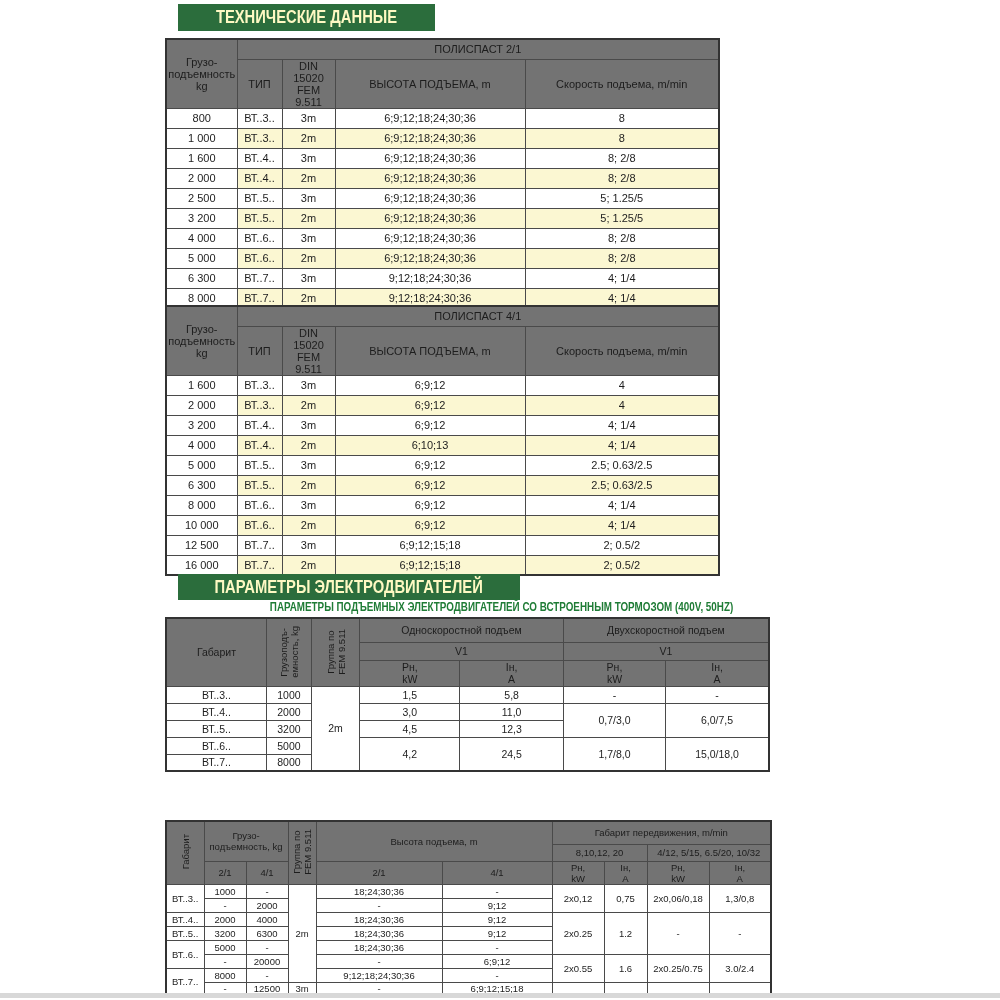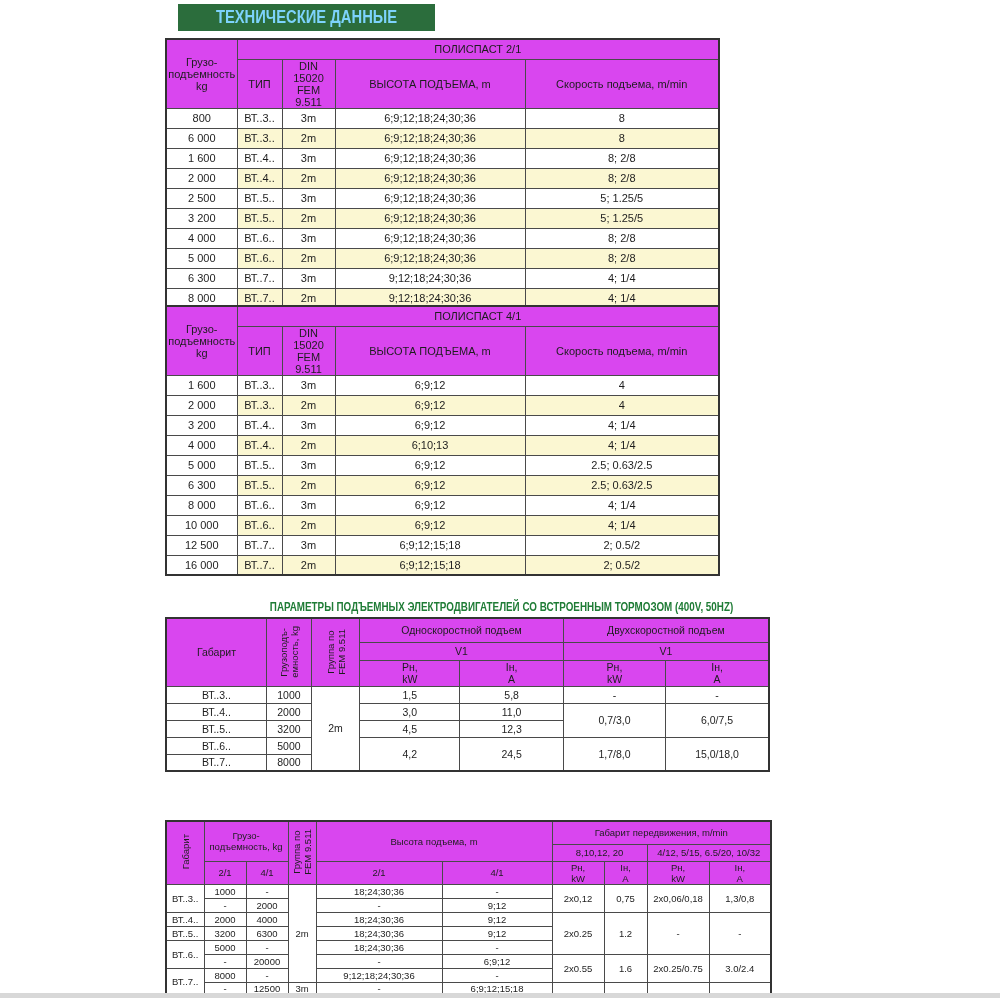--- a/index.html
+++ b/index.html
@@ -3,21 +3,21 @@
 <meta charset="utf-8">
 <style>
   * { margin:0; padding:0; box-sizing:border-box; }
   html,body { background:#ffffff; }
   #page {
     position:relative; width:1000px; height:1000px;
     font-family:"Liberation Sans","DejaVu Sans",sans-serif;
     color:#1d1d1d; background:#ffffff; overflow:hidden;
   }
   .banner {
-    position:absolute; background:#2b6d3c; color:#7dd3fc;
+    position:absolute; background:#2b6d3c; color:#fef9c3;
     display:flex; align-items:center; justify-content:center;
   }
   .banner .btxt {
     font-weight:bold; font-size:18px; letter-spacing:0px; white-space:nowrap;
     transform:scaleX(0.82); transform-origin:center;
   }
   #banner1 { left:178px; top:4px;   width:257px; height:27px; }
   #banner2 { left:178px; top:574px; width:342px; height:26px; }
   .greensub {
     position:absolute; color:#1f7c36; font-weight:bold; font-size:12px;
@@ -26,21 +26,21 @@
   .greensub .stxt { display:inline-block; transform:scaleX(0.82); transform-origin:center; white-space:nowrap; }
   #sub1 { left:165px; top:600px; width:674px; }
   #sub2 { left:330px; top:785px; width:445px; }
 
   table { border-collapse:collapse; table-layout:fixed; position:absolute; background:#ffffff; }
   th, td {
     border:1px solid #4a4a4a; text-align:center; vertical-align:middle;
     font-weight:normal; white-space:pre-line; overflow:hidden; padding:0 1px;
   }
   table { border:2px solid #333333; }
-  th { background:#d946ef; }
+  th { background:#737373; }
   td.yellow { background:#fbf7d2; }
 
   
   .hoist { width:553px; font-size:11px; }
   .hoist thead tr.t { height:20px; }
   .hoist thead tr.h { height:34px; }
   .hoist tbody tr { height:20px; }
   #table21 { left:165px; top:38px; }
   #table41 { left:165px; top:305px; }
 
@@ -99,21 +99,21 @@
   </thead>
   <tbody>
         <tr>
           <td>800</td>
           <td>ВТ..3..</td>
           <td>3m</td>
           <td>6;9;12;18;24;30;36</td>
           <td>8</td>
         </tr>
         <tr>
-          <td>6 000</td>
+          <td>1 000</td>
           <td class="yellow">ВТ..3..</td>
           <td class="yellow">2m</td>
           <td class="yellow">6;9;12;18;24;30;36</td>
           <td class="yellow">8</td>
         </tr>
         <tr>
           <td>1 600</td>
           <td>ВТ..4..</td>
           <td>3m</td>
           <td>6;9;12;18;24;30;36</td>
@@ -261,20 +261,23 @@
         <tr>
           <td>16 000</td>
           <td class="yellow">ВТ..7..</td>
           <td class="yellow">2m</td>
           <td class="yellow">6;9;12;15;18</td>
           <td class="yellow">2; 0.5/2</td>
         </tr>
       </tbody>
 </table>
 
+<div class="banner" id="banner2">
+  <span class="btxt">ПАРАМЕТРЫ ЭЛЕКТРОДВИГАТЕЛЕЙ</span>
+</div>
 
 <div class="greensub" id="sub1">
   <span class="stxt">ПАРАМЕТРЫ ПОДЪЕМНЫХ ЭЛЕКТРОДВИГАТЕЛЕЙ СО ВСТРОЕННЫМ ТОРМОЗОМ (400V, 50HZ)</span>
 </div>
 
 <table id="table-motors">
   <colgroup>
     <col style="width:100px">
         <col style="width:45px">
         <col style="width:48px">

